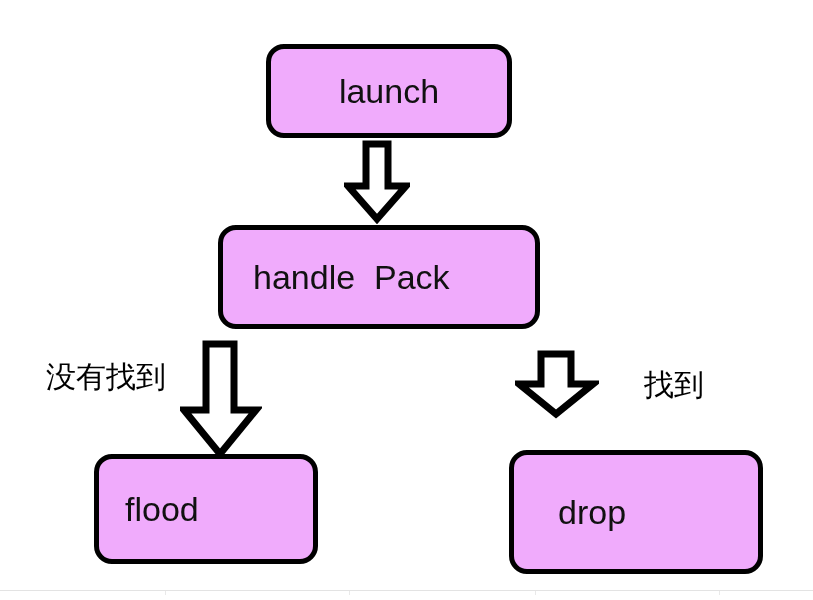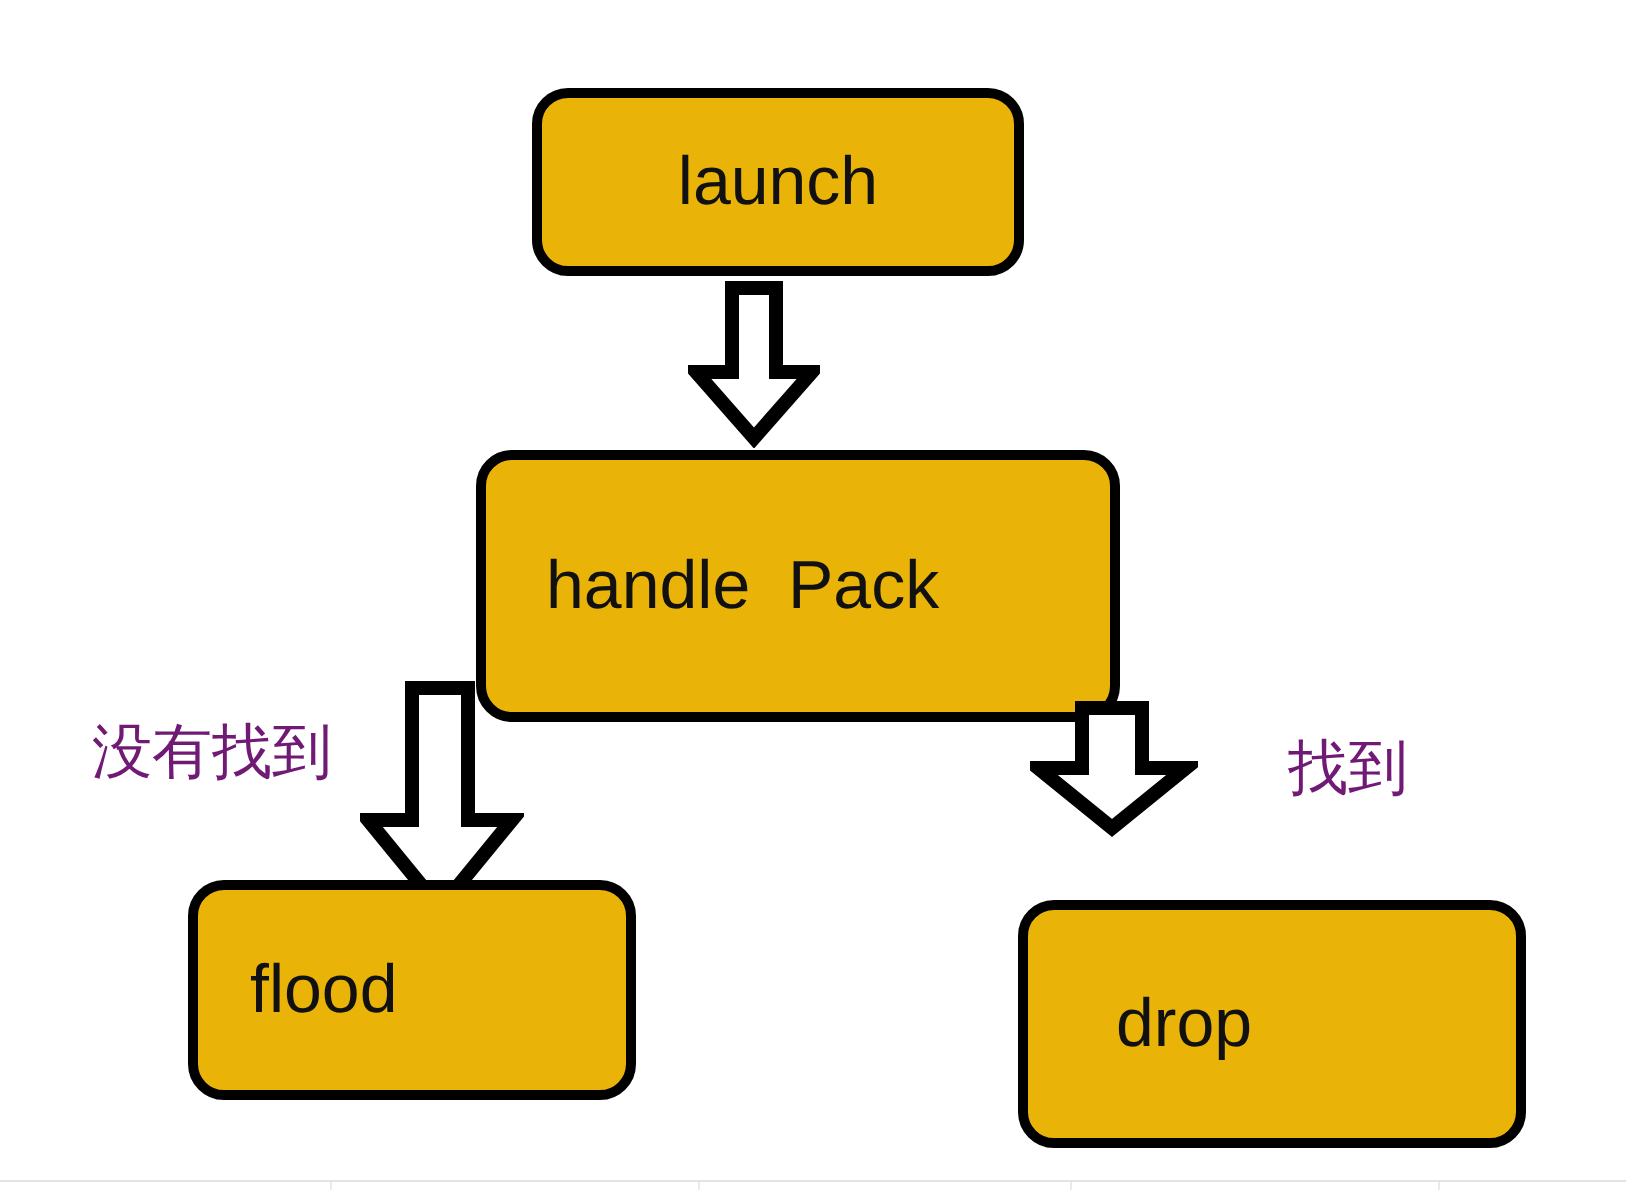--- a/index.html
+++ b/index.html
@@ -16,42 +16,42 @@
     position: relative;
     width: 813px;
     height: 600px;
     background: #ffffff;
     overflow: hidden;
   }
   
   .node {
     position: absolute;
     box-sizing: border-box;
-    background: #eab308;
+    background: #f0abfc;
     border: 5px solid #000000;
     border-radius: 18px;
     display: flex;
     align-items: center;
   }
   .node-label {
     font-size: 34px;
     line-height: 1;
     color: #111111;
     font-weight: 400;
     white-space: pre;
   }
   .node.center-label {
     justify-content: center;
   }
   .node.left-label {
     justify-content: flex-start;
   }
   #node-launch      { left: 266px; top: 44px;  width: 246px; height: 94px; }
-  #node-handle-pack { left: 238px; top: 225px; width: 322px; height: 136px; }
-  #node-flood       { left: 94px;  top: 440px; width: 224px; height: 110px; }
+  #node-handle-pack { left: 218px; top: 225px; width: 322px; height: 104px; }
+  #node-flood       { left: 94px;  top: 454px; width: 224px; height: 110px; }
   #node-drop        { left: 509px; top: 450px; width: 254px; height: 124px; }
   #node-handle-pack .node-label { padding-left: 30px; }
   #node-flood .node-label       { padding-left: 26px; }
   #node-drop .node-label        { padding-left: 44px; }
 
   
   .arrow {
     position: absolute;
     overflow: visible;
   }
@@ -64,21 +64,21 @@
   }
   #arrow-launch-to-handle { left: 344px; top: 140px; }
   #arrow-handle-to-flood  { left: 180px; top: 340px; }
   #arrow-handle-to-drop   { left: 515px; top: 350px; }
 
   
   .edge-label {
     position: absolute;
     font-size: 30px;
     line-height: 1;
-    color: #701a75;
+    color: #000000;
     white-space: nowrap;
     font-family: "DejaVu Sans", "Liberation Sans", sans-serif;
   }
   #label-not-found { left: 46px;  top: 362px; }
   #label-found     { left: 644px; top: 370px; }
 
   
   #bottom-ruler {
     position: absolute;
     left: 0;

